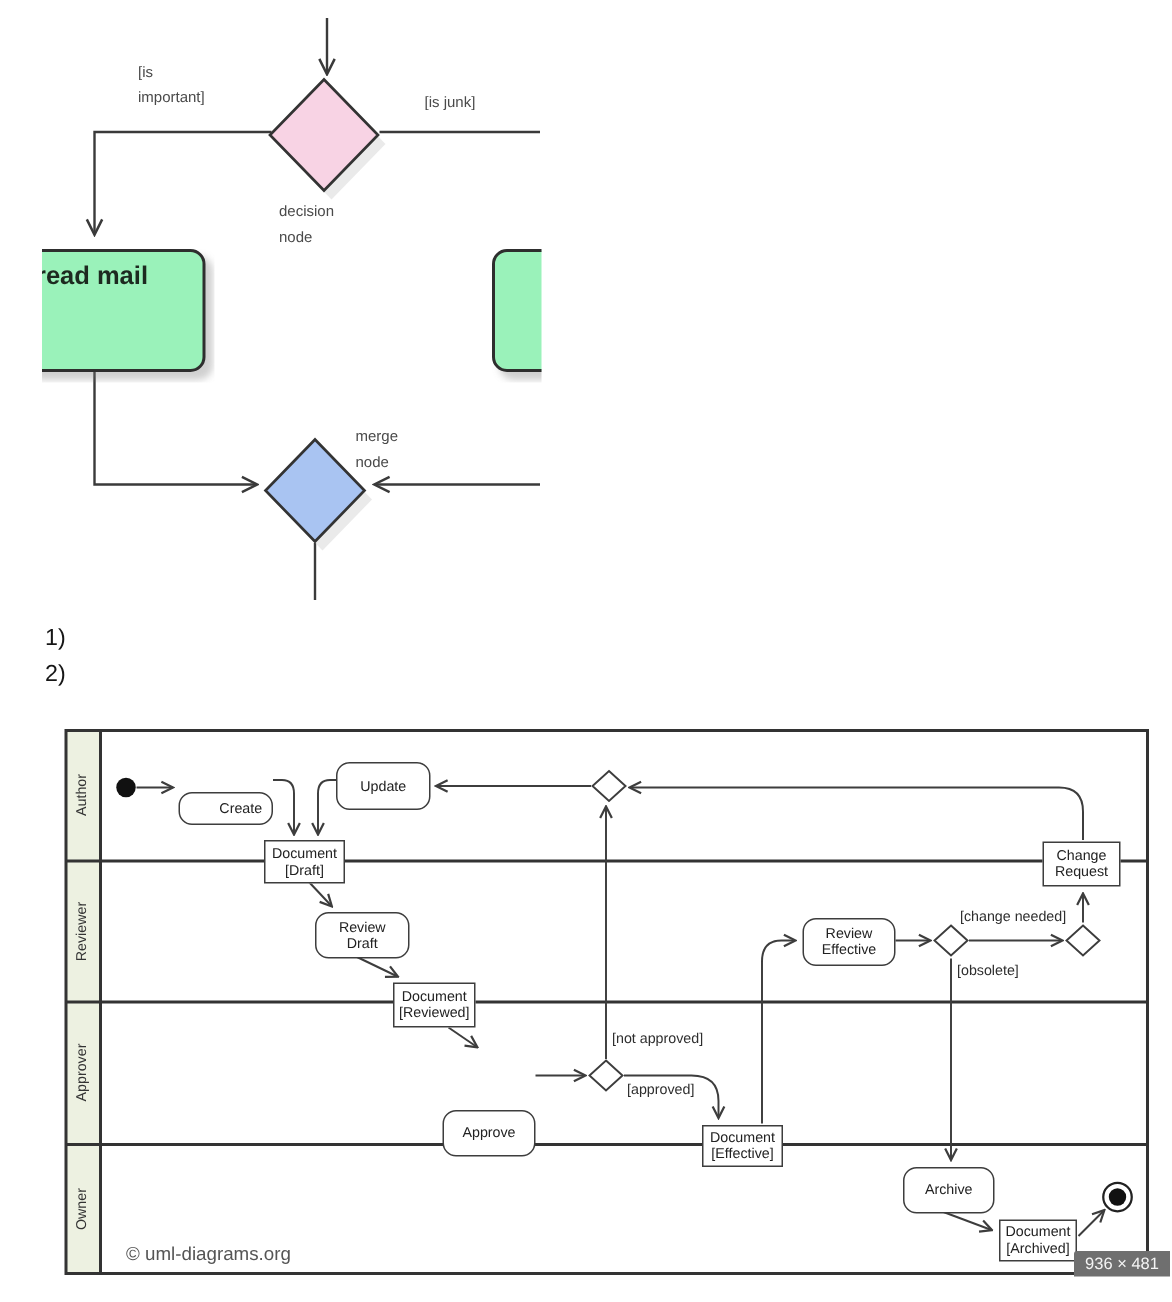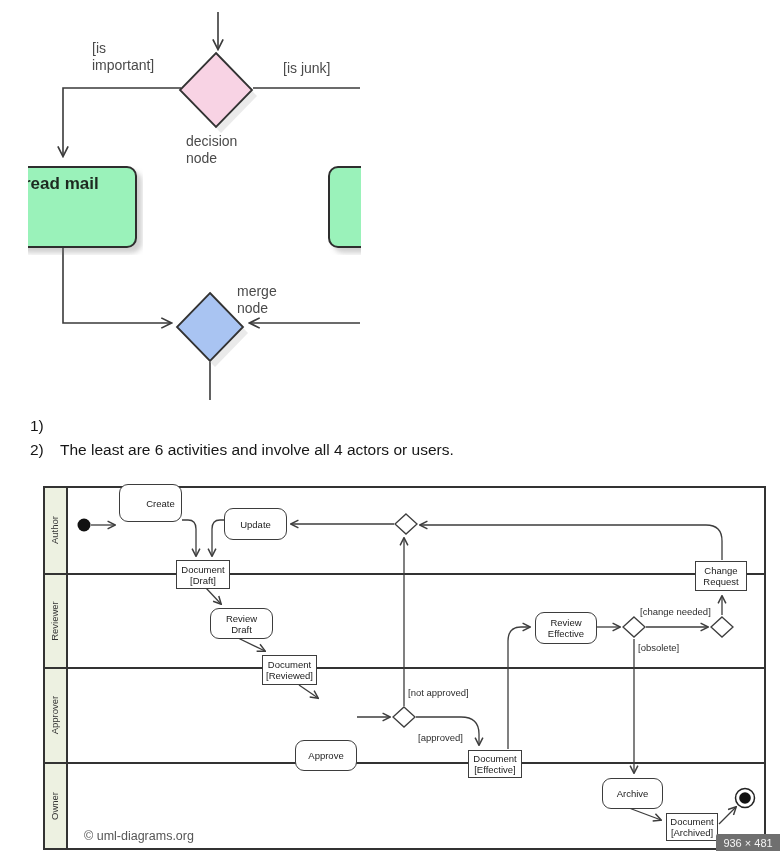--- a/index.html
+++ b/index.html
@@ -1,20 +1,20 @@
 <!DOCTYPE html>
 <html><head>
 <meta charset="utf-8">
 <style>
   html,body{margin:0;padding:0;background:#fff;}
   .page{position:relative;width:781px;height:868px;background:#fff;overflow:hidden;
         font-family:"Liberation Sans", sans-serif;}
   .pre{white-space:pre-line;}
   
-  .tlabel{position:absolute;color:#4a4a4a;font-size:14px;line-height:17px;z-index:2;}
+  .tlabel{position:absolute;color:#4a4a4a;font-size:10px;line-height:17px;z-index:2;}
   
   .clipwrap{position:absolute;overflow:hidden;z-index:2;text-decoration:underline;}
   .action-big{position:absolute;background:#9af2ba;border:2px solid #2e2e2e;border-radius:10px;
               box-shadow:5px 5px 5px rgba(120,120,120,0.35);}
   .action-big .txt{position:absolute;top:6px;left:8px;font-weight:bold;font-size:17px;color:#1d2a20;}
   
   .qrow{position:absolute;left:30px;width:740px;display:flex;color:#161616;
         font-size:15.5px;line-height:24px;z-index:2;}
   .qnum{width:30px;flex:0 0 30px;}
   
@@ -122,49 +122,48 @@
   </div>
   <div class="clipwrap" style="left:328px;top:166px;width:33px;height:89px;">
     <div class="action-big" style="left:0;top:0;width:86px;height:78px;"></div>
   </div>
 
   <div class="qrow" style="top:414px;">
     <span class="qnum">1)</span>
   </div>
   <div class="qrow" style="top:438px;">
     <span class="qnum">2)</span>
-    <span>The least are 6 activities and involve all 4 actors or users.</span>
   </div>
 
   <div class="lanelabel" style="left:56px;top:530px;">Author</div>
   <div class="lanelabel" style="left:56px;top:621px;">Reviewer</div>
   <div class="lanelabel" style="left:56px;top:715px;">Approver</div>
   <div class="lanelabel" style="left:56px;top:806px;">Owner</div>
 
-  <div class="action" style="left:119px;top:484px;width:63px;height:38px;padding-left:20px;">Create</div>
+  <div class="action" style="left:119px;top:528px;width:63px;height:22px;padding-left:20px;">Create</div>
   <div class="action" style="left:224px;top:508px;width:63px;height:32px;">Update</div>
   <div class="action pre" style="left:210px;top:608px;width:63px;height:31px;">Review
 Draft</div>
   <div class="action" style="left:295px;top:740px;width:62px;height:31px;">Approve</div>
   <div class="action pre" style="left:535px;top:612px;width:62px;height:32px;">Review
 Effective</div>
   <div class="action" style="left:602px;top:778px;width:61px;height:31px;">Archive</div>
 
   <div class="objnode pre" style="left:176px;top:560px;width:54px;height:29px;">Document
 [Draft]</div>
   <div class="objnode pre" style="left:262px;top:655px;width:55px;height:30px;">Document
 [Reviewed]</div>
   <div class="objnode pre" style="left:468px;top:750px;width:54px;height:28px;">Document
 [Effective]</div>
   <div class="objnode pre" style="left:695px;top:561px;width:52px;height:30px;">Change
 Request</div>
   <div class="objnode pre" style="left:666px;top:813px;width:52px;height:28px;">Document
 [Archived]</div>
 
   <div class="guard" style="left:408px;top:687px;">[not approved]</div>
-  <div class="guard" style="left:418px;top:721px;margin-top:11px;">[approved]</div>
+  <div class="guard" style="left:418px;top:721px;">[approved]</div>
   <div class="guard" style="left:640px;top:606px;">[change needed]</div>
   <div class="guard" style="left:638px;top:642px;">[obsolete]</div>
 
   <div class="copyright">© uml-diagrams.org</div>
   <div class="badge">936 × 481</div>
 
 </div>
 
 </body></html>

